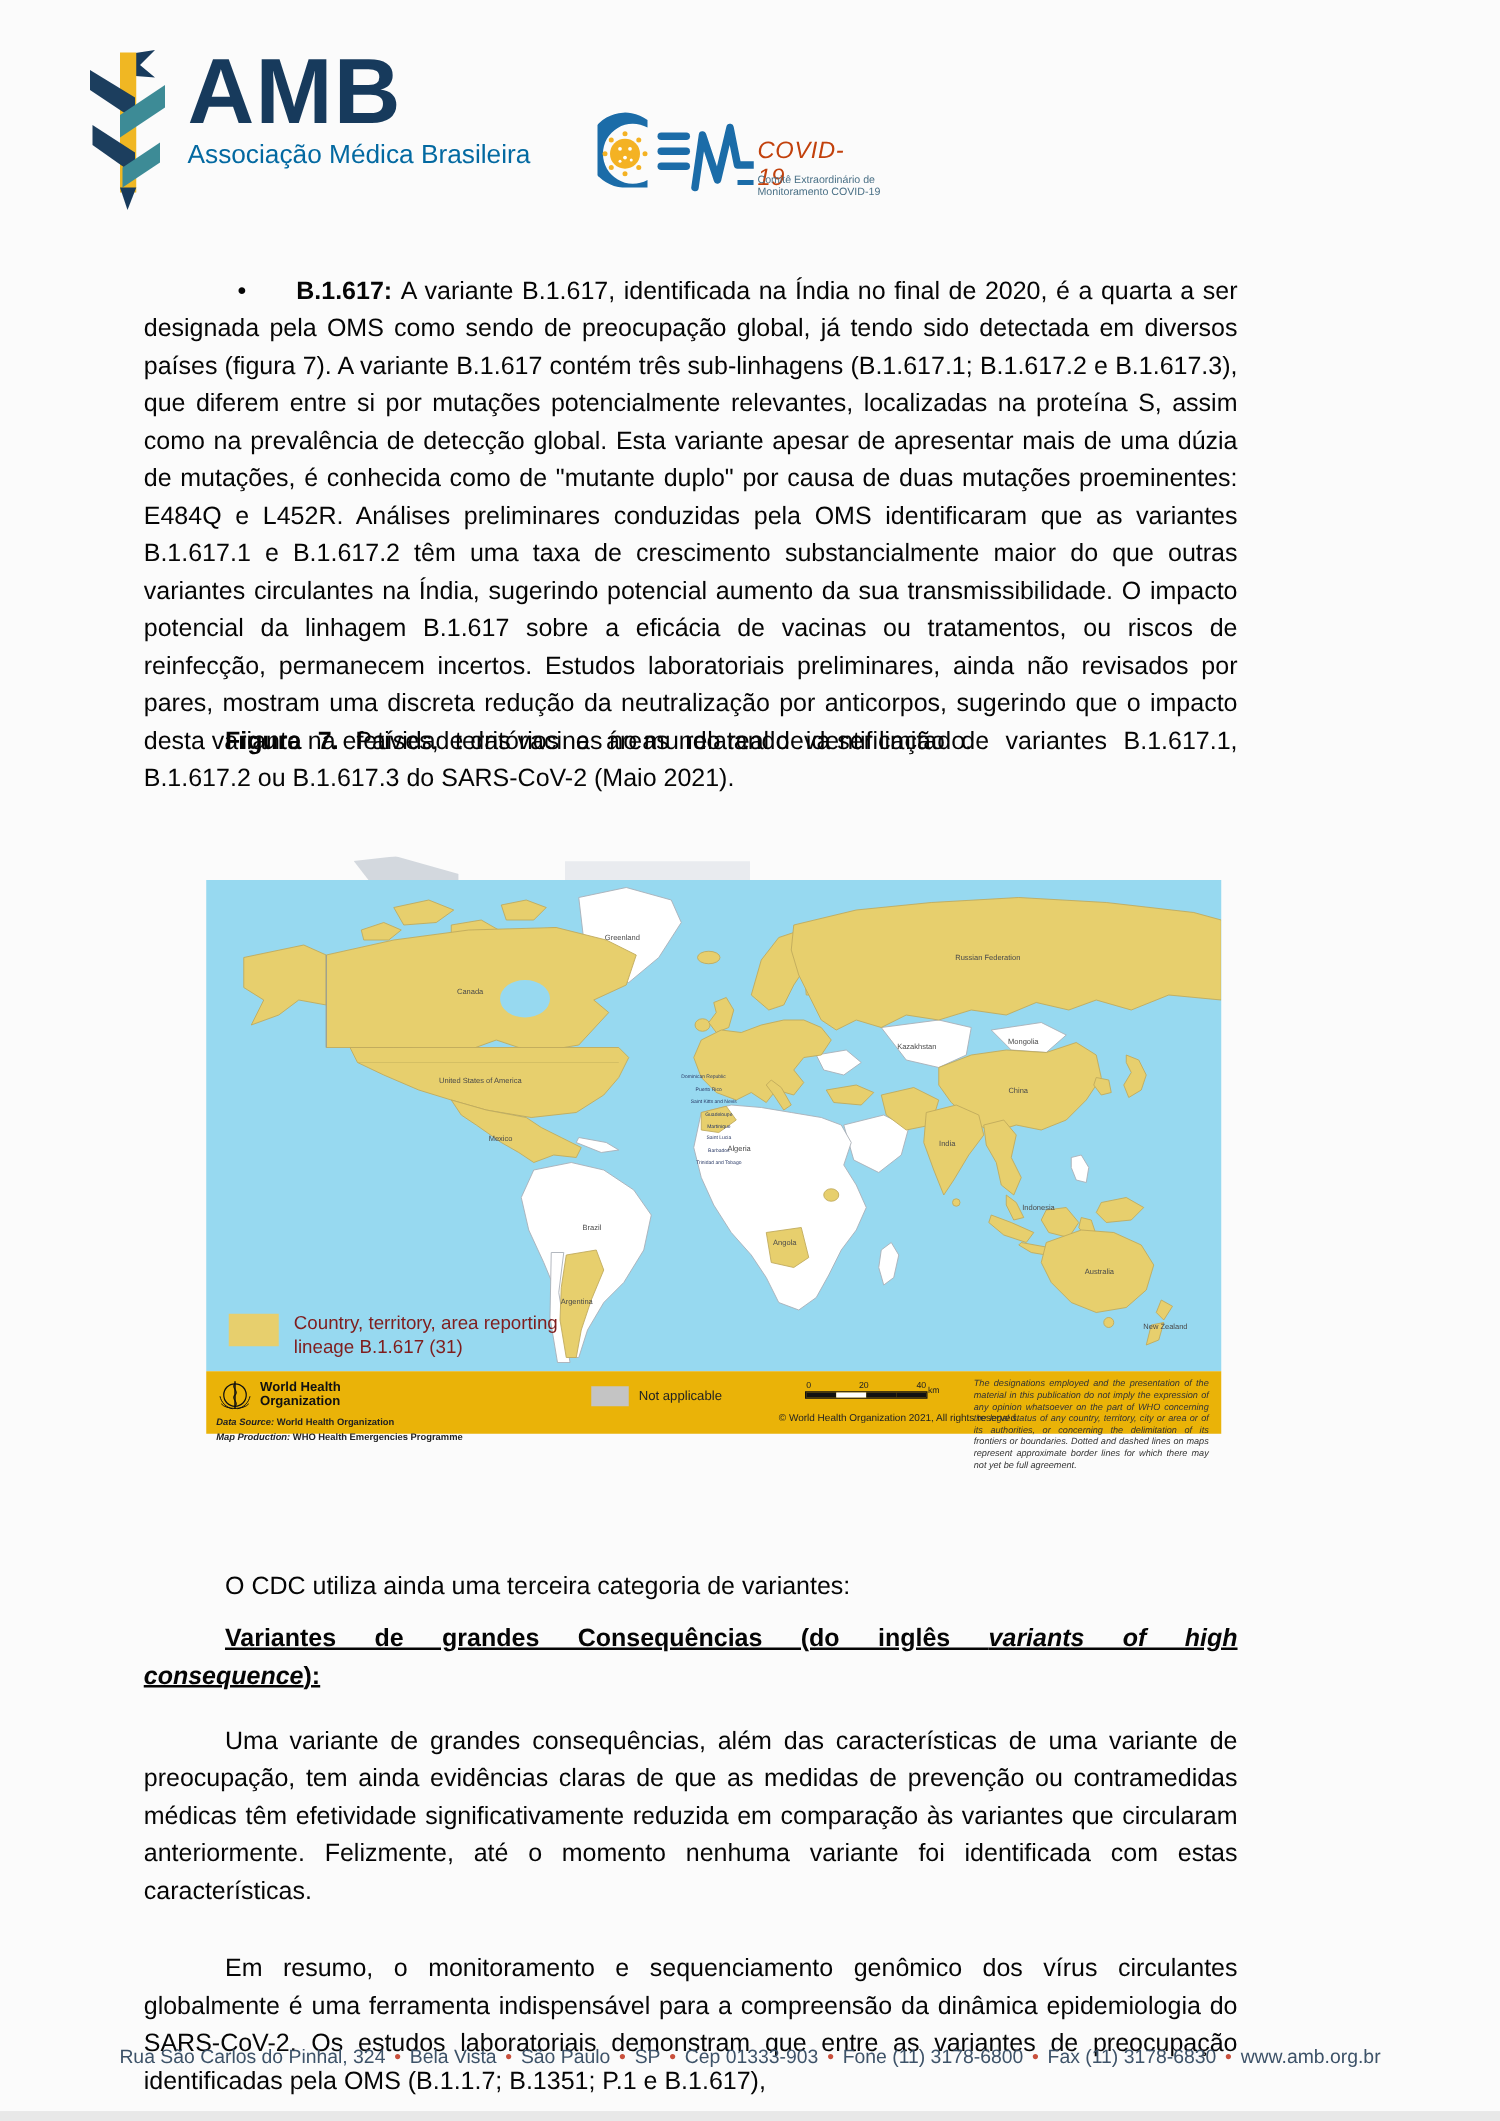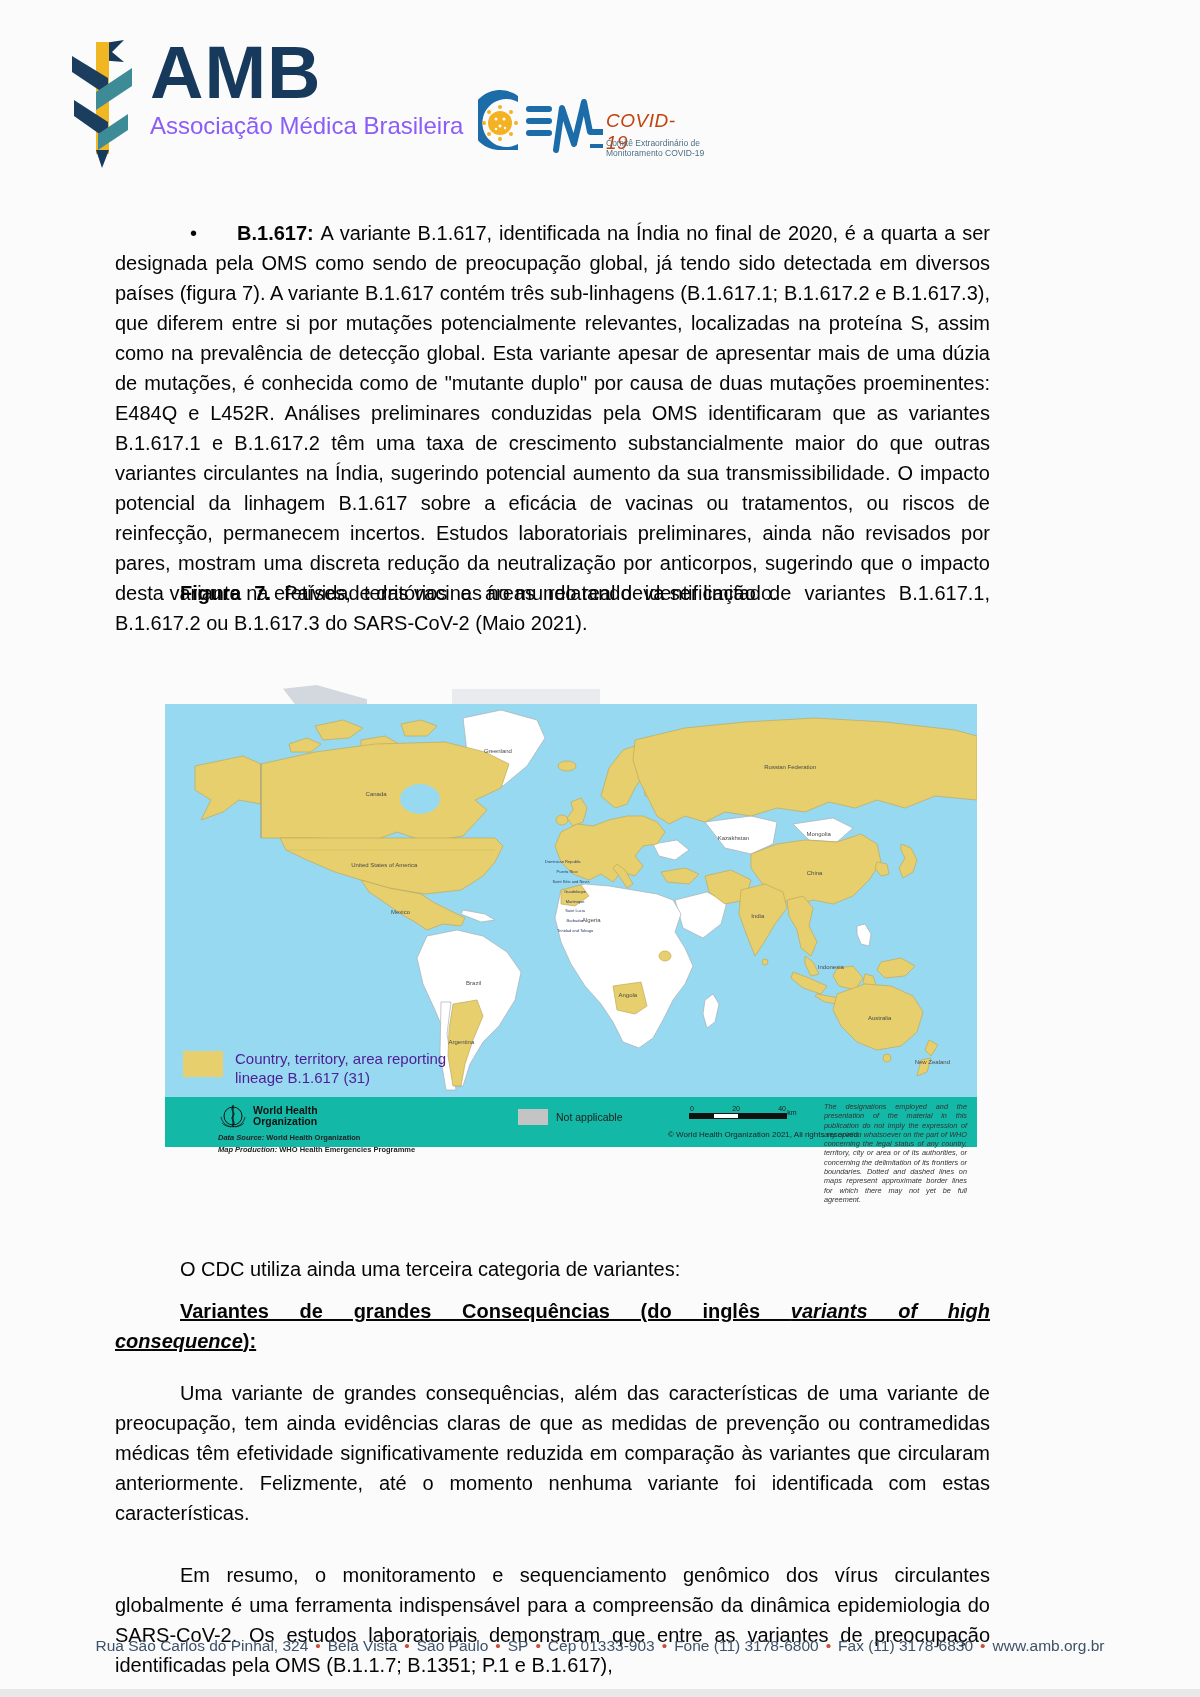--- a/index.html
+++ b/index.html
@@ -5,21 +5,21 @@
   html,body{margin:0;padding:0;background:#e8e8e8;}
   .page{
     position:relative;width:1200px;height:1689px;margin:0 auto;
     background:#fbfbfb;font-family:"Liberation Sans",sans-serif;color:#111;
     overflow:hidden;
   }
   
   .logo-amb{position:absolute;top:38px;left:62px;display:flex;align-items:flex-start;}
   .amb-text{margin-left:10px;}
   .amb-acronym{font-weight:bold;color:#173a5c;font-size:74px;line-height:70px;letter-spacing:1px;font-stretch:condensed;}
-  .amb-subtitle{color:#8b5cf6;font-size:24px;margin-top:4px;}
+  .amb-subtitle{color:#0369a1;font-size:21px;margin-top:4px;}
   .logo-cem{position:absolute;top:88px;left:478px;}
   .cem-sub{position:absolute;left:128px;top:50px;font-size:8.5px;color:#4a7086;line-height:10px;white-space:nowrap;}
   .cem-covid{position:absolute;left:128px;top:22px;font-weight:normal;font-style:italic;color:#c2410c;font-size:19px;letter-spacing:0.5px;}
   .logo-wma{position:absolute;top:42px;left:852px;width:96px;text-align:center;}
   .wma-acronym{font-weight:bold;color:#5565ab;font-size:34px;letter-spacing:2px;margin-top:-2px;font-stretch:condensed;}
   
   .bodyblock{position:absolute;left:115px;width:875px;font-size:20px;line-height:30px;text-align:justify;color:#050505;}
   .p-bullet{top:198px;text-indent:75px;}
   .bullet-gap{display:inline-block;width:40px;}
   .caption{top:558px;text-indent:65px;}
@@ -34,22 +34,22 @@
   .artifacts{position:relative;height:28px;}
   .artifact-a{position:absolute;bottom:0;left:118px;width:84px;height:19px;background:#d3d8de;
     clip-path:polygon(0 20%,40% 0,100% 75%,100% 100%,14% 100%);}
   .artifact-b{position:absolute;bottom:0;left:287px;width:148px;height:15px;background:#e9ebef;}
   .ocean{position:relative;height:393px;background:var(--ocean,#97d9f0);overflow:hidden;}
   .ocean svg{position:absolute;inset:0;}
   .map-label{position:absolute;transform:translate(-50%,-50%);font-size:6px;color:#4a4a4a;white-space:nowrap;}
   .map-label.tiny{font-size:4px;color:#2a3a66;}
   .legend{position:absolute;left:18px;bottom:10px;display:flex;align-items:flex-start;}
   .legend-swatch{width:40px;height:26px;background:var(--yellow,#e7cf6d);margin-right:12px;margin-top:2px;}
-  .legend-text{font-size:15px;line-height:19px;color:#4c1d95;}
-  .attribution{position:relative;height:50px;background:#14b8a6;display:flex;align-items:flex-start;padding-left:45px;}
+  .legend-text{font-size:15px;line-height:19px;color:#7f1d1d;}
+  .attribution{position:relative;height:50px;background:#eab308;display:flex;align-items:flex-start;}
   .who-block{padding:4px 0 0 8px;width:300px;}
   .who-row{display:flex;align-items:center;}
   .who-name{font-weight:bold;font-size:10.5px;line-height:11px;color:#111;margin-left:5px;}
   .who-meta{font-size:7.5px;line-height:9.5px;color:#222;margin-top:2px;font-weight:bold;}
   .who-meta b{font-style:italic;}
   .na-block{display:flex;align-items:center;margin-top:12px;width:150px;}
   .na-swatch{width:30px;height:16px;background:#c4c4c4;margin-right:8px;}
   .na-label{font-size:10.5px;color:#222;}
   .scale-block{margin-top:8px;width:140px;text-align:center;}
   .scale-ticks{display:flex;justify-content:space-between;font-size:7px;color:#222;width:96px;margin:0 auto;}

